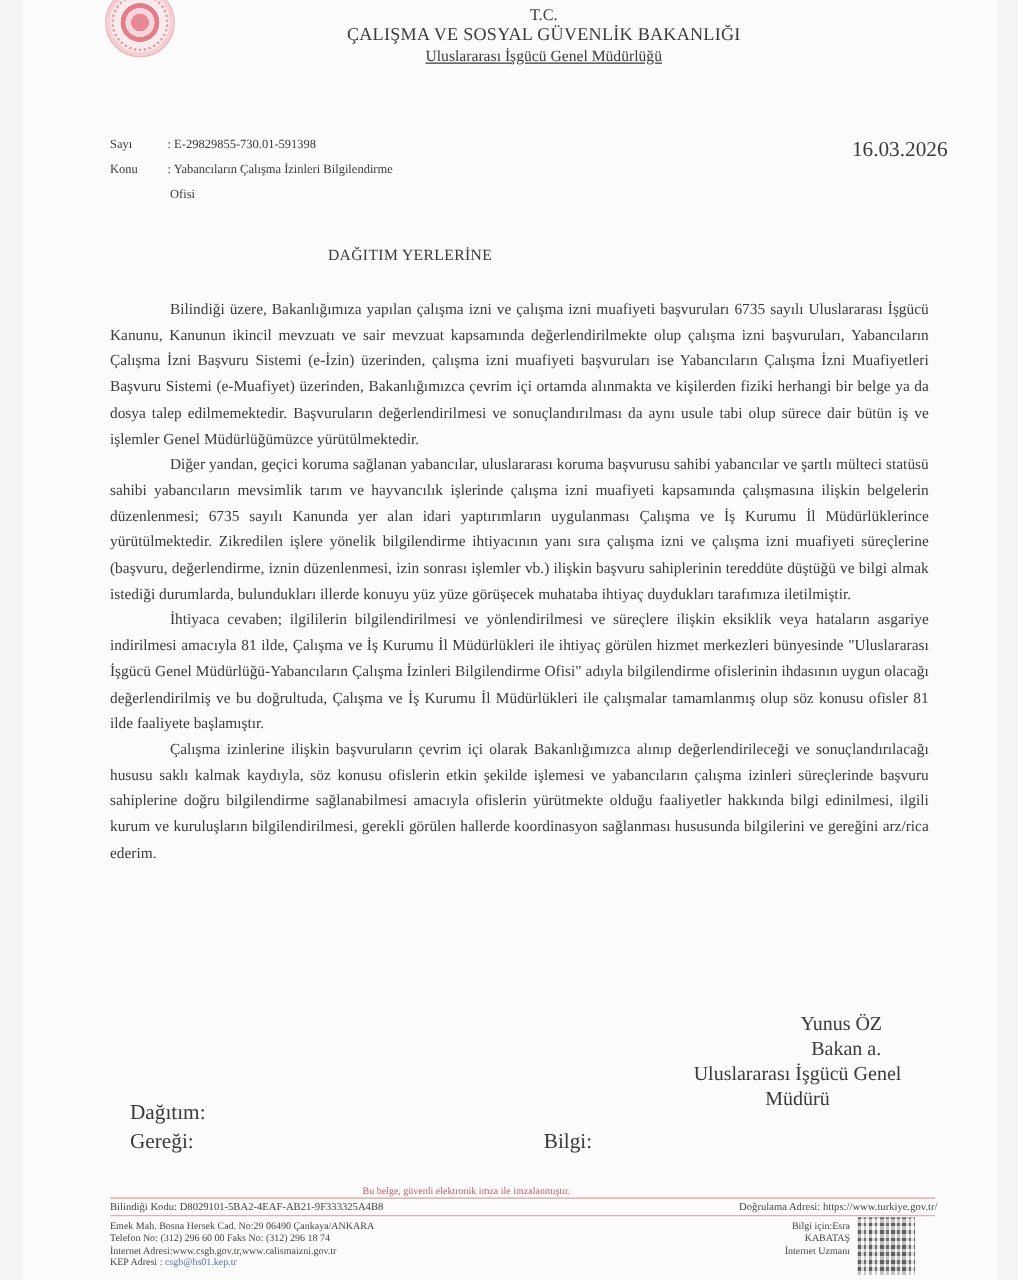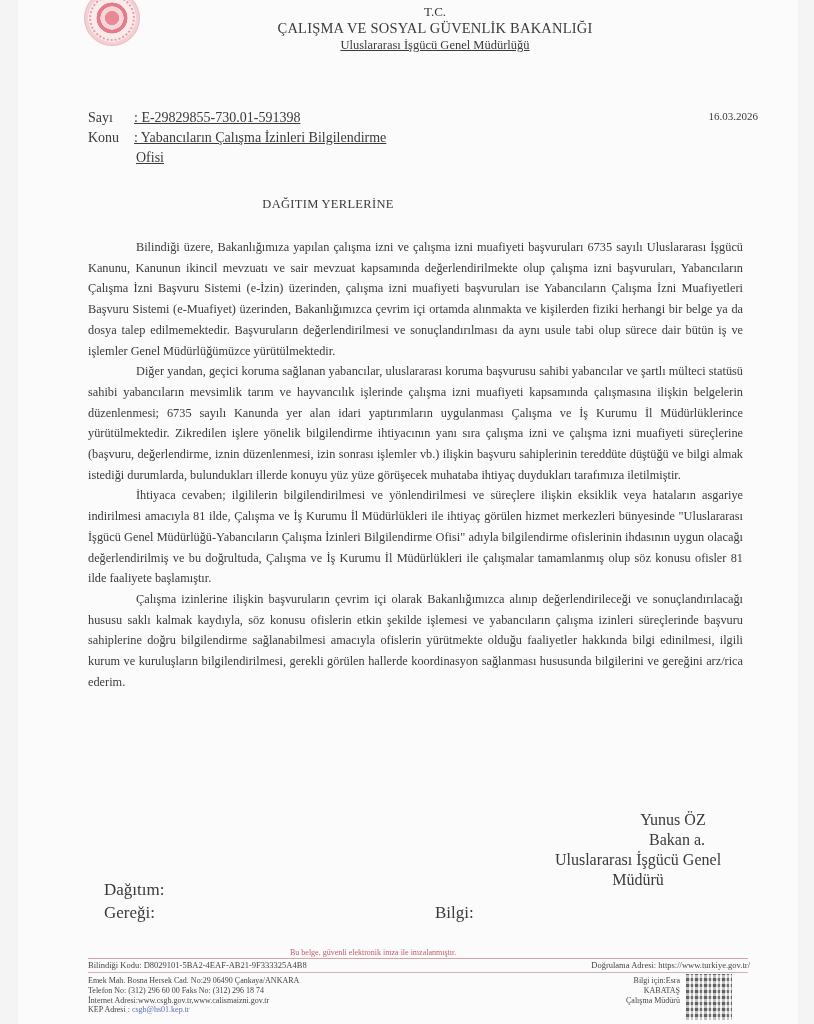--- a/index.html
+++ b/index.html
@@ -21,26 +21,26 @@
   }
   .logo .dots {
     position:absolute; inset:4px; border-radius:50%;
     border:2px dotted #d9a4ab;
   }
   .header { position:absolute; left:0; width:814px; text-align:center;margin-left:28px; }
   .h-tc { top:4px; font-size:13px; }
   .h-min { top:20px; font-size:14.5px; letter-spacing:0.2px; }
   .h-dept { top:38px; font-size:12.5px;text-decoration:underline; }
 
-  .meta { position:absolute; font-size:14px;text-decoration:underline; }
+  .meta { position:absolute; font-size:10px; }
   .meta .lbl { display:inline-block; width:46px; }
   .sayi { left:88px; top:110px; }
   .konu { left:88px; top:130px; }
   .konu2 { left:136px; top:150px; }
-  .date { right:56px; top:110px; font-size:11px; position:absolute; }
+  .date { right:56px; top:110px; font-size:17px; position:absolute; }
 
   .title { position:absolute; top:197px; left:0; width:656px; text-align:center; font-size:12.5px; letter-spacing:0.3px; }
 
   .body {
     position:absolute; left:88px; top:237px; width:655px;
     font-size:12.3px; line-height:20.7px; text-align:justify;
   }
   .body p { margin:0; text-indent:48px; }
 
   .sign { position:absolute; left:528px; top:810px; width:220px; text-align:center; font-size:16px; line-height:20px; }
@@ -121,15 +121,15 @@
 
 <div class="addr">
   <div>Emek Mah. Bosna Hersek Cad. No:29 06490 Çankaya/ANKARA</div>
   <div>Telefon No: (312) 296 60 00 Faks No: (312) 296 18 74</div>
   <div>İnternet Adresi:www.csgb.gov.tr,www.calismaizni.gov.tr</div>
   <div><span>KEP Adresi : </span><a>csgb@hs01.kep.tr</a></div>
 </div>
 
 <div class="contact">
   <div>Bilgi için:Esra KABATAŞ</div>
-  <div>Çalışma Müdürü</div>
+  <div>İnternet Uzmanı</div>
 </div>
 <div class="qr"></div>
 
 </body></html>

